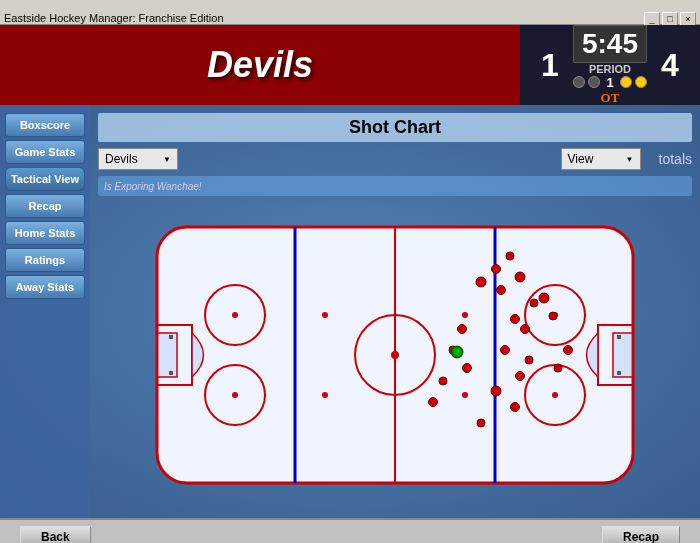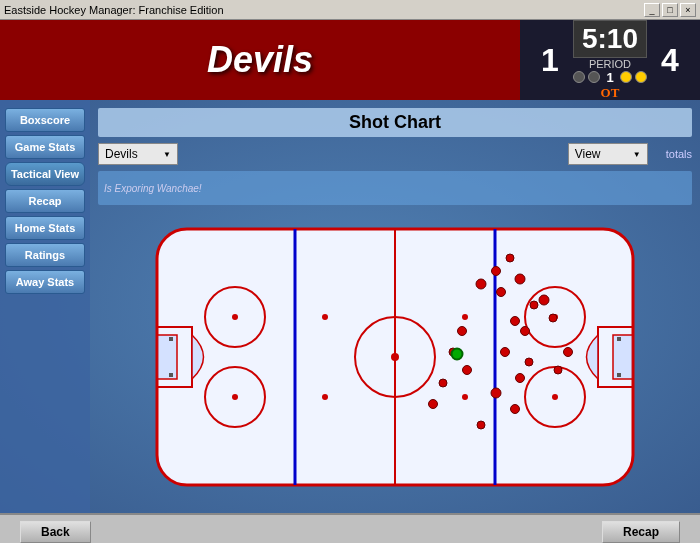--- a/index.html
+++ b/index.html
@@ -10,23 +10,22 @@
       background: #4a7aad;
       overflow: hidden;
       position: relative;
     }
 
     
     .title-bar {
       background: #d4d0c8;
       height: 20px;
       display: flex;
-      align-items: center;
       justify-content: space-between;
-      padding: 0 4px;
+      padding: 12px 4px;
       border-bottom: 1px solid #888;
     }
     .title-bar-text {
       font-size: 11px;
       color: #000;
     }
     .title-bar-buttons {
       display: flex;
       gap: 2px;
     }
@@ -104,20 +103,21 @@
       font-weight: bold;
       color: #fff;
       background: #333;
       padding: 2px 8px;
       border: 1px solid #555;
     }
     .period-label {
       font-size: 11px;
       color: #ccc;
       text-align: center;
+      font-weight: bold;
     }
     .period-value {
       font-size: 13px;
       color: #fff;
       font-weight: bold;
       text-align: center;
     }
     .ot-label {
       font-size: 13px;
       color: #ff6600;
@@ -221,21 +221,21 @@
       min-width: 80px;
     }
     .dropdown-arrow {
       margin-left: auto;
       font-size: 8px;
     }
 
     
     .ad-banner {
       background: rgba(100,160,220,0.6);
-      height: 34px;
+      height: 20px;
       margin-bottom: 4px;
       border-radius: 2px;
       display: flex;
       align-items: center;
       padding: 0 6px;
       font-size: 10px;
       color: #cce;
       font-style: italic;
     }
 
@@ -297,21 +297,21 @@
 </div>
 
 <div class="score-header">
   <div class="team-left">
     <span class="team-name-left">Devils</span>
   </div>
   <div class="score-center">
     <div class="score-row">
       <span class="score-number">1</span>
       <div style="display:flex;flex-direction:column;align-items:center;">
-        <span class="score-time">5:10</span>
+        <span class="score-time">5:45</span>
         <span class="period-label">PERIOD</span>
         <div style="display:flex;gap:6px;align-items:center;">
           <div class="goal-indicators">
             <div class="indicator"></div>
             <div class="indicator"></div>
           </div>
           <span class="period-value">1</span>
           <div class="goal-indicators">
             <div class="indicator active"></div>
             <div class="indicator active"></div>
@@ -343,21 +343,21 @@
     <div class="controls-row">
       <div class="dropdown">
         <span>Devils</span>
         <span class="dropdown-arrow">▼</span>
       </div>
       <div style="flex:1;"></div>
       <div class="dropdown">
         <span>View</span>
         <span class="dropdown-arrow">▼</span>
       </div>
-      <span style="font-size:11px;color:#ccf;margin-left:8px;">totals</span>
+      <span style="font-size:14px;color:#ccf;margin-left:8px;">totals</span>
     </div>
 
     <div class="ad-banner">
       <span>Is Exporing Wanchae!</span>
     </div>
 
     <div class="rink-container">
       <div class="rink">
         
         <svg class="rink-svg" viewBox="0 0 480 260" xmlns="http://www.w3.org/2000/svg">

